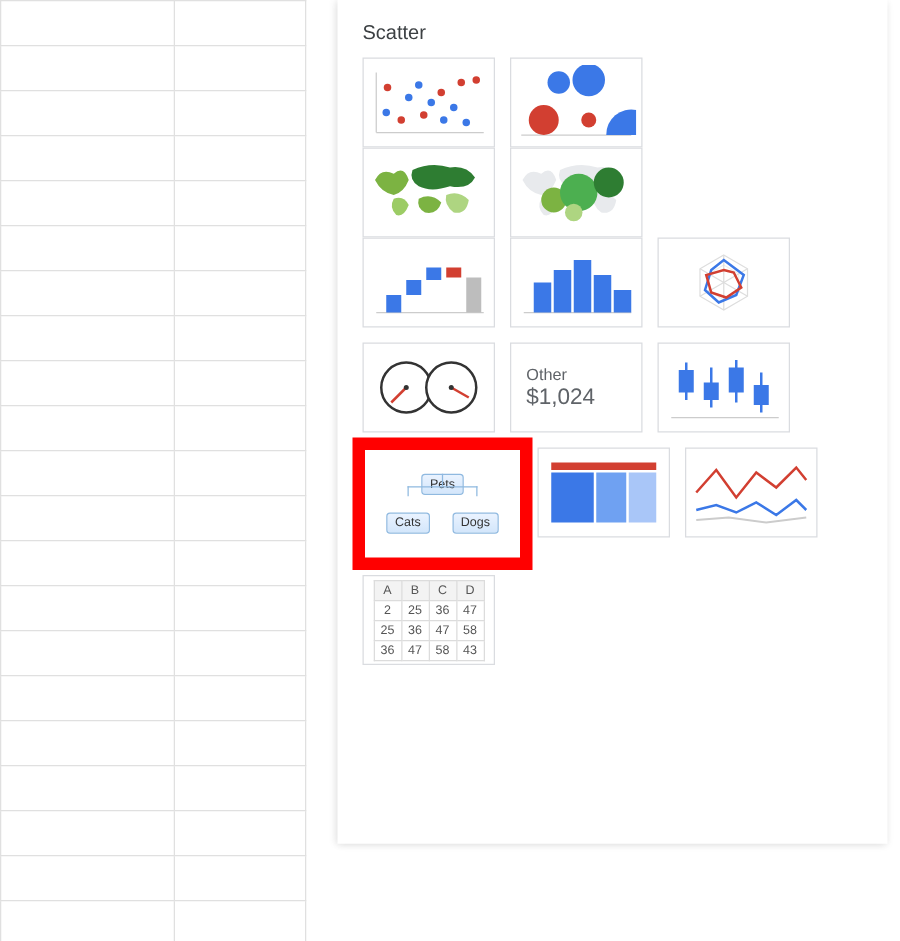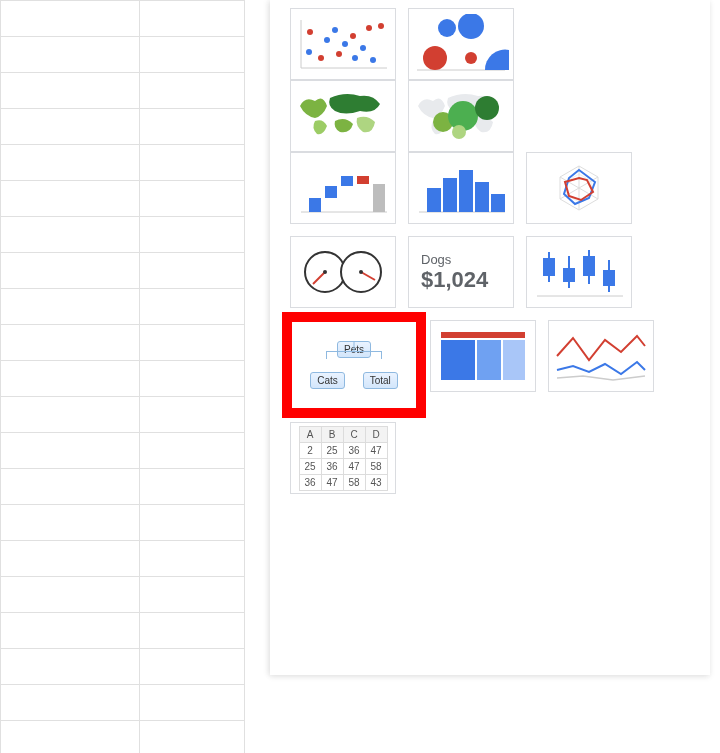--- a/index.html
+++ b/index.html
@@ -61,21 +61,21 @@
   .thumb.selected {
     outline: 10px solid #ff0000;
     outline-offset: -2px;
     width: 128px;
     height: 90px;
   }
   .thumb svg { display: block; }
   
   .scorecard { flex-direction: column; align-items: flex-start; padding: 10px 12px; }
   .scorecard .lbl { font-size: 13px; color: #5f6368; }
-  .scorecard .val { font-size: 22px; font-weight: 700; color: #5f6368; }
+  .scorecard .val { font-size: 18px; font-weight: 400; color: #5f6368; }
   
   .org { flex-direction: column; }
   .orgnode {
     font-size: 10px;
     background: linear-gradient(#eaf3ff,#d3e6fb);
     border: 1px solid #8fb9e0;
     border-radius: 3px;
     padding: 2px 6px;
     color: #333;
   }
@@ -194,20 +194,21 @@
       <tr>
           <td class="colA"></td>
           <td class="colB"></td>
         </tr>
     </tbody>
   </table>
 </div>
 
 <div class="panel">
 
+  <div class="section-title">Scatter</div>
   <div class="grid">
     <div class="thumb">
       <svg width="96" height="60" viewBox="0 0 96 60">
         <line x1="6" y1="54" x2="92" y2="54" stroke="#ccc"></line>
         <line x1="6" y1="6" x2="6" y2="54" stroke="#ccc"></line>
         <circle cx="15" cy="18" r="3" fill="#d23f31"></circle>
         <circle cx="14" cy="38" r="3" fill="#3b78e7"></circle>
         <circle cx="26" cy="44" r="3" fill="#d23f31"></circle>
         <circle cx="32" cy="26" r="3" fill="#3b78e7"></circle>
         <circle cx="40" cy="16" r="3" fill="#3b78e7"></circle>
@@ -300,21 +301,21 @@
         <circle cx="30" cy="30" r="20" fill="#fff" stroke="#333" stroke-width="2"></circle>
         <circle cx="66" cy="30" r="20" fill="#fff" stroke="#333" stroke-width="2"></circle>
         <line x1="30" y1="30" x2="18" y2="42" stroke="#d23f31" stroke-width="2"></line>
         <line x1="66" y1="30" x2="80" y2="38" stroke="#d23f31" stroke-width="2"></line>
         <circle cx="30" cy="30" r="2" fill="#333"></circle>
         <circle cx="66" cy="30" r="2" fill="#333"></circle>
       </svg>
     </div>
 
     <div class="thumb scorecard">
-      <span class="lbl">Dogs</span>
+      <span class="lbl">Other</span>
       <span class="val">$1,024</span>
     </div>
 
     <div class="thumb">
       <svg width="96" height="60" viewBox="0 0 96 60">
         <line x1="6" y1="54" x2="92" y2="54" stroke="#ccc"></line>
         <line x1="18" y1="10" x2="18" y2="40" stroke="#3b78e7" stroke-width="2"></line>
         <rect x="12" y="16" width="12" height="18" fill="#3b78e7"></rect>
         <line x1="38" y1="14" x2="38" y2="46" stroke="#3b78e7" stroke-width="2"></line>
         <rect x="32" y="26" width="12" height="14" fill="#3b78e7"></rect>
@@ -324,21 +325,21 @@
         <rect x="72" y="28" width="12" height="16" fill="#3b78e7"></rect>
       </svg>
     </div>
 
     <div class="thumb selected org" style="position:relative;">
       <div class="orgnode">Pets</div>
       <div class="orgconnect"></div>
       <div class="orgbranch"></div>
       <div class="orgrow">
         <div class="orgnode">Cats</div>
-        <div class="orgnode">Total</div>
+        <div class="orgnode">Dogs</div>
       </div>
     </div>
 
     <div class="thumb">
       <svg width="96" height="60" viewBox="0 0 96 60">
         <rect x="6" y="6" width="84" height="6" fill="#d23f31"></rect>
         <rect x="6" y="14" width="34" height="40" fill="#3b78e7"></rect>
         <rect x="42" y="14" width="24" height="40" fill="#6fa1f2"></rect>
         <rect x="68" y="14" width="22" height="40" fill="#a9c6f8"></rect>
       </svg>

